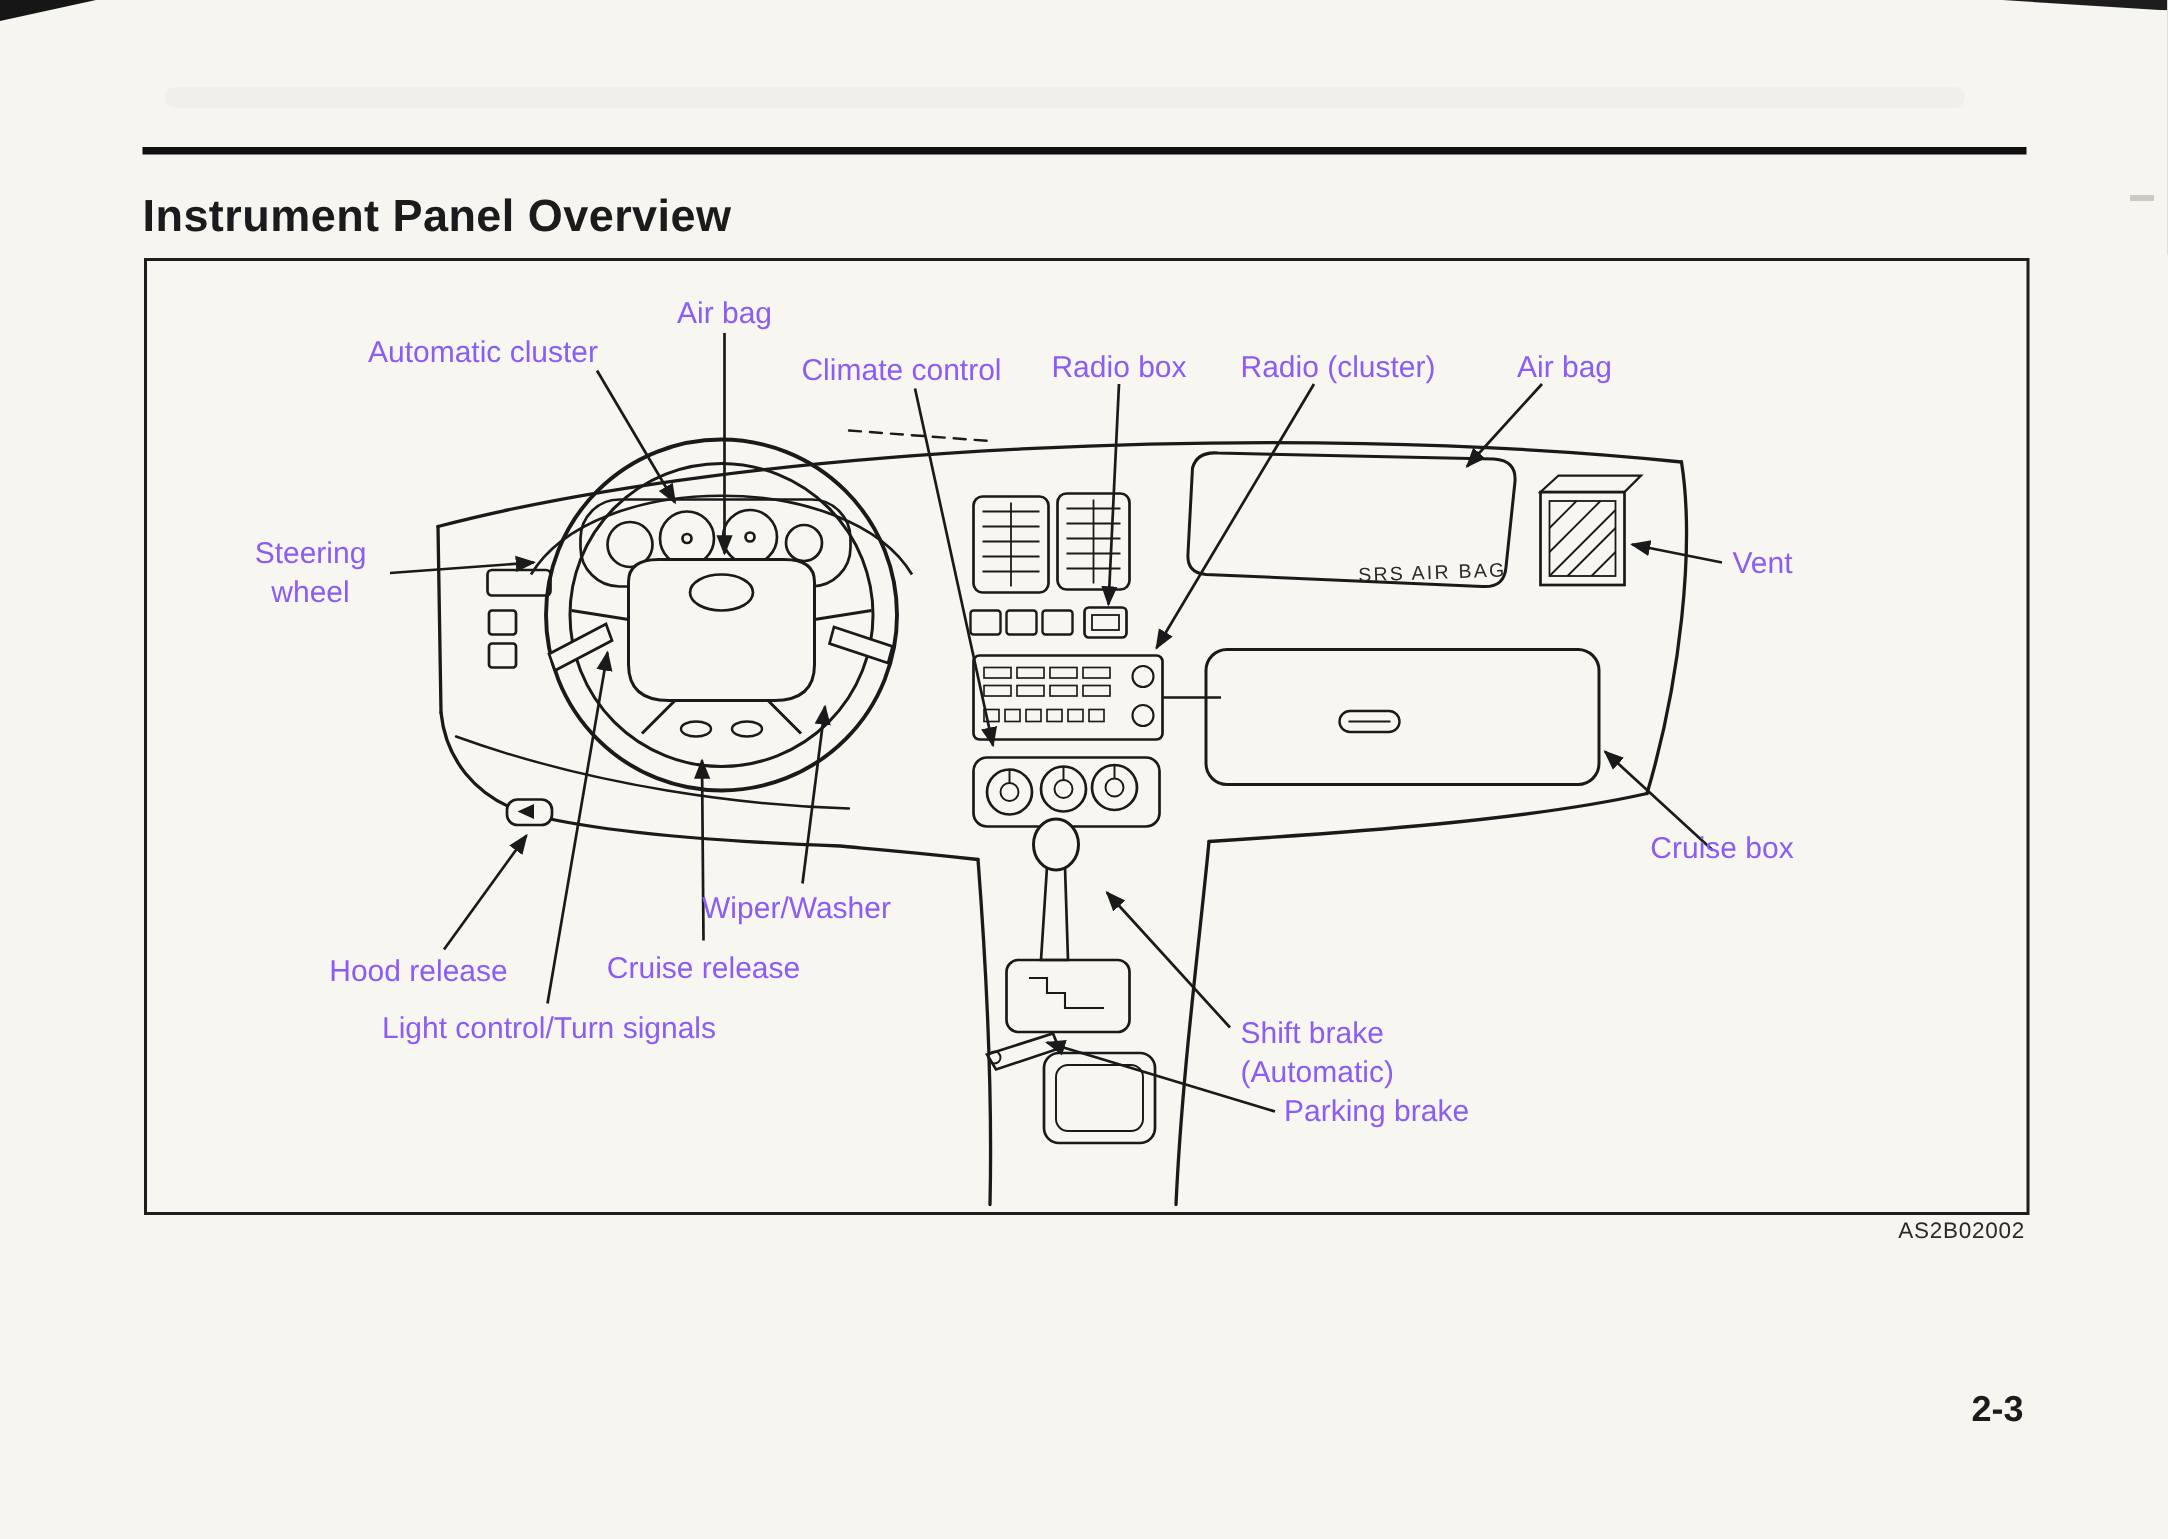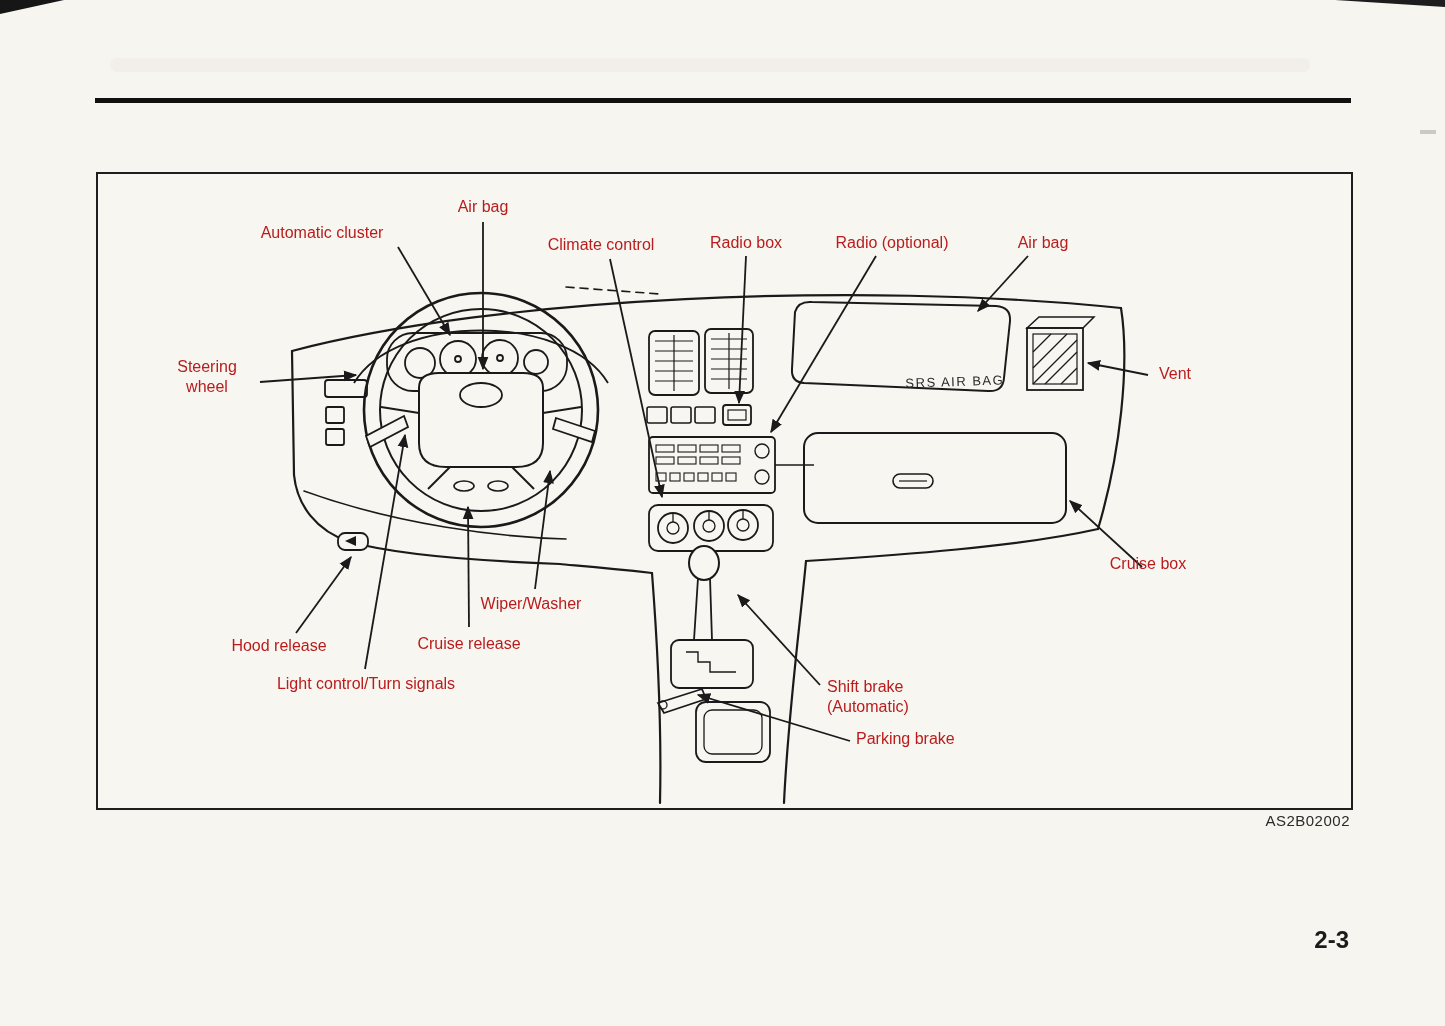--- a/index.html
+++ b/index.html
@@ -14,36 +14,37 @@
     clip-path:polygon(0 0,100% 0,100% 100%);}
   .scan-mark-right{position:absolute;left:1420px;top:130px;width:16px;height:4px;background:#b9b6ae;opacity:.7;}
   .scan-band{position:absolute;left:110px;top:58px;width:1200px;height:14px;background:#edeae4;opacity:.5;border-radius:8px;}
   .top-rule{position:absolute;left:95px;top:98px;width:1256px;height:5px;background:#101010;}
   .title{position:absolute;left:95px;top:128px;font-size:30px;font-weight:bold;letter-spacing:.3px;}
   .diagram-box{
     position:absolute;left:96px;top:172px;width:1253px;height:634px;
     border:2px solid #1e1e1e;background:#f8f6f1;
   }
   .diagram-box svg{position:absolute;left:0;top:0;width:100%;height:100%;}
-  .lbl{position:absolute;font-size:16px;line-height:1.28;white-space:pre-line;color:#b91c1c;}
+  .lbl{position:absolute;font-size:20px;line-height:1.28;white-space:pre-line;color:#8b5cf6;}
   .lbl.c{transform:translateX(-50%);text-align:center;}
   .figure-code{position:absolute;right:95px;top:812px;font-size:15px;letter-spacing:.5px;color:#2a2a2a;text-align:right;}
   .page-number{position:absolute;right:96px;top:926px;font-size:24px;font-weight:bold;}
 </style>
 </head>
 <body>
 
 <div class="page">
 
   <div class="smudge-tl"></div>
   <div class="smudge-tr"></div>
   <div class="scan-mark-right"></div>
   <div class="scan-band"></div>
 
   <div class="top-rule"></div>
+  <h1 class="title" style="margin:0;">Instrument Panel Overview</h1>
 
   <div class="diagram-box">
 
     <svg viewBox="0 0 1253 632">
       <defs>
         <marker id="ah" viewBox="0 0 10 10" refX="9" refY="5" markerWidth="7.5" markerHeight="7.5" orient="auto">
           <path d="M0,1 L10,5 L0,9 Z" fill="#1a1a1a"></path>
         </marker>
       </defs>
 
@@ -209,21 +210,21 @@
         <line x1="267" y1="494" x2="307" y2="260" marker-end="url(#ah)"></line>
         <line x1="722" y1="510" x2="640" y2="420" marker-end="url(#ah)"></line>
         <line x1="752" y1="566" x2="600" y2="520" marker-end="url(#ah)"></line>
       </g>
     </svg>
 
     <div class="lbl c" style="left:385px;top:23px">Air bag</div>
     <div class="lbl c" style="left:224px;top:49px">Automatic cluster</div>
     <div class="lbl c" style="left:503px;top:61px">Climate control</div>
     <div class="lbl c" style="left:648px;top:59px">Radio box</div>
-    <div class="lbl c" style="left:794px;top:59px">Radio (optional)</div>
+    <div class="lbl c" style="left:794px;top:59px">Radio (cluster)</div>
     <div class="lbl c" style="left:945px;top:59px">Air bag</div>
     <div class="lbl c" style="left:1077px;top:190px">Vent</div>
     <div class="lbl c" style="left:109px;top:183px">Steering
 wheel</div>
     <div class="lbl c" style="left:1050px;top:380px">Cruise box</div>
     <div class="lbl c" style="left:181px;top:462px">Hood release</div>
     <div class="lbl c" style="left:371px;top:460px">Cruise release</div>
     <div class="lbl c" style="left:433px;top:420px">Wiper/Washer</div>
     <div class="lbl c" style="left:268px;top:500px">Light control/Turn signals</div>
     <div class="lbl" style="left:729px;top:503px">Shift brake

